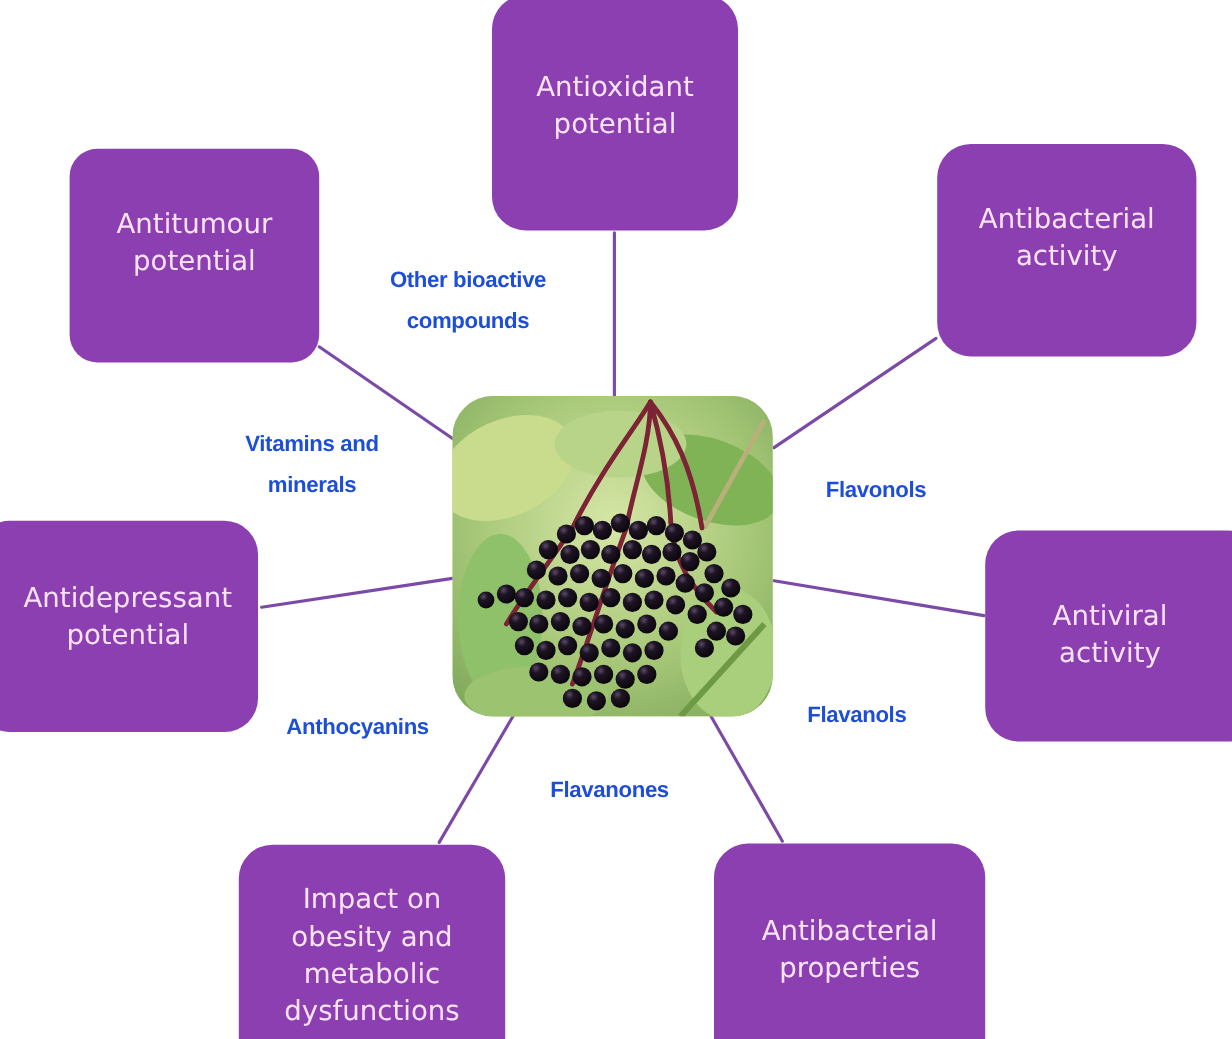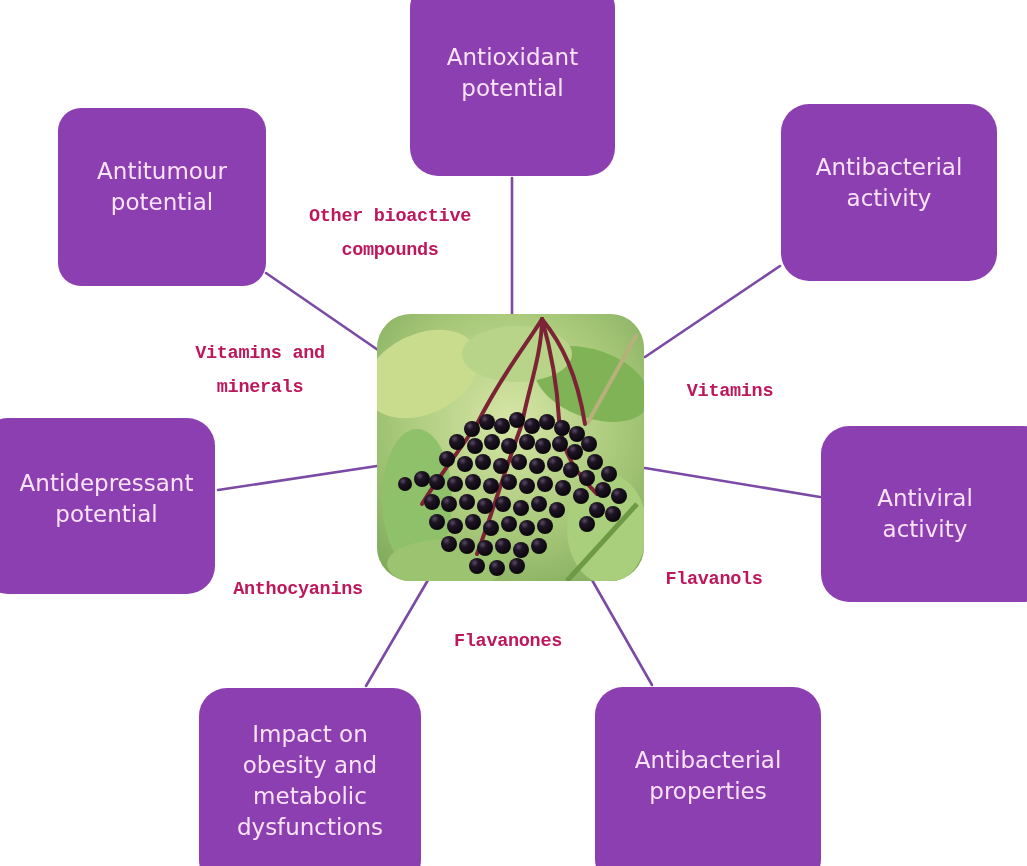--- a/index.html
+++ b/index.html
@@ -9,21 +9,21 @@
     }
     body {
       width: 1027px;
       height: 866px;
       position: relative;
       overflow: hidden;
       font-family: "DejaVu Sans", "Liberation Sans", sans-serif;
     }
     .canvas {
       position: absolute;
-      left: 0; top: 0;
+      left: 0; top: 16px;
       width: 1027px;
       height: 649px;
     }
     svg.connectors {
       position: absolute;
       left: 0; top: 0;
       width: 1027px;
       height: 866px;
       z-index: 1;
     }
@@ -40,28 +40,28 @@
       line-height: 31px;
       z-index: 2;
       box-sizing: border-box;
       padding: 8px 12px;
     }
     .box span {
       white-space: pre-line;
     }
     .label {
       position: absolute;
-      color: #be185d;
+      color: #1d4ed8;
       font-weight: bold;
       font-size: 18.5px;
       line-height: 34px;
       text-align: center;
       white-space: pre-line;
       z-index: 2;
-      font-family: Liberation Mono, monospace;
+      font-family: Liberation Sans, sans-serif;
       letter-spacing: -0.3px;
     }
     .center-photo {
       position: absolute;
       left: 377px;
       top: 314px;
       width: 267px;
       height: 267px;
       border-radius: 34px;
       overflow: hidden;
@@ -232,21 +232,21 @@
     <span data-name="box-antidepressant-text">Antidepressant
 potential</span>
   </div>
 
   <div class="box" data-name="box-antitumour-potential" style="left:58px; top:108px; width:208px; height:178px; padding-bottom:28px;border-radius:23px;">
     <span data-name="box-antitumour-text">Antitumour
 potential</span>
   </div>
 
 
-  <div class="label" data-name="label-flavonols" style="left:650px; top:375px; width:160px;">Vitamins</div>
+  <div class="label" data-name="label-flavonols" style="left:650px; top:375px; width:160px;">Flavonols</div>
 
   <div class="label" data-name="label-flavanols" style="left:634px; top:563px; width:160px;">Flavanols</div>
 
   <div class="label" data-name="label-flavanones" style="left:428px; top:625px; width:160px;">Flavanones</div>
 
   <div class="label" data-name="label-vitamins-minerals" style="left:170px; top:337px; width:180px;">Vitamins and
 minerals</div>
 
   <div class="label" data-name="label-anthocyanins" style="left:208px; top:573px; width:180px;">Anthocyanins</div>
 

